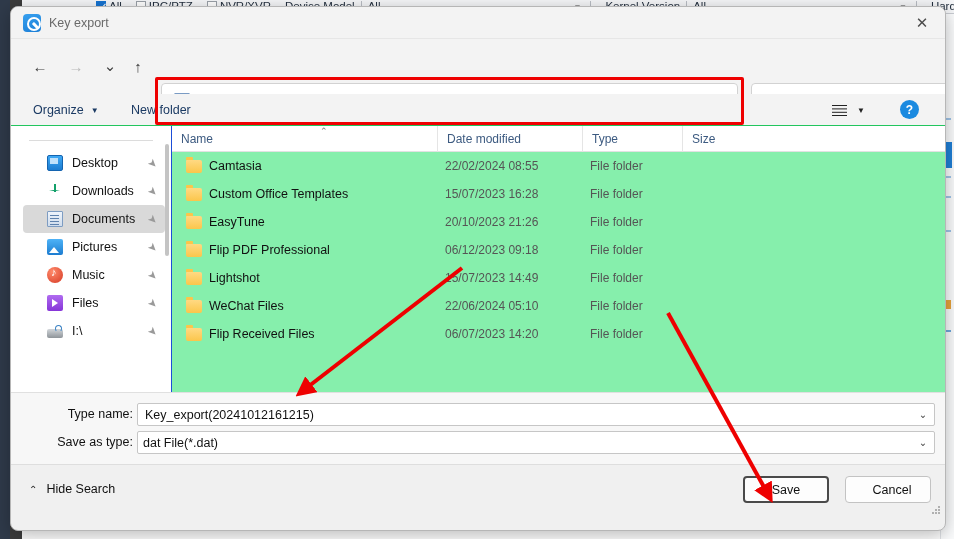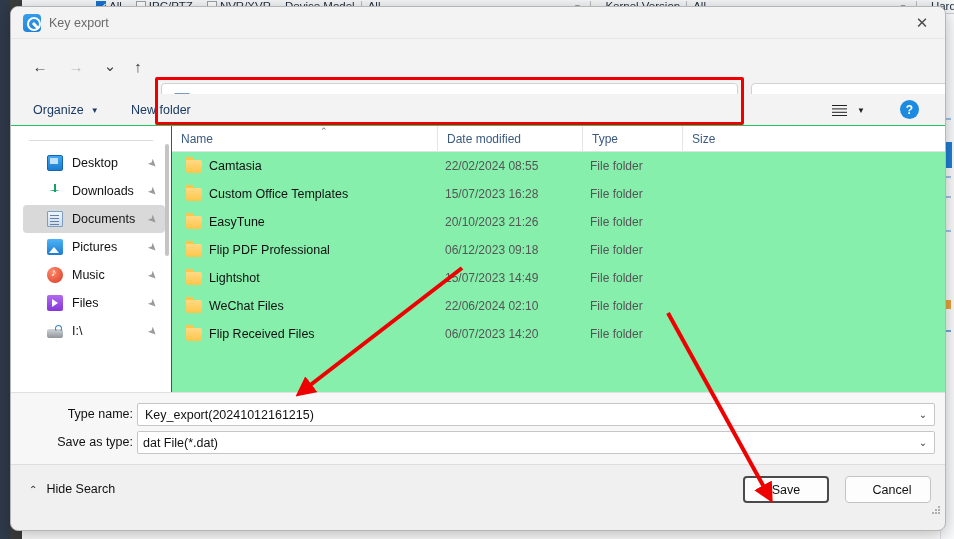--- a/index.html
+++ b/index.html
@@ -813,21 +813,21 @@
             </div>
             <div class="row">
               <span class="folder-ico"></span>
               <span class="cell-name">Lightshot</span>
               <span class="cell-date">15/07/2023 14:49</span>
               <span class="cell-type">File folder</span>
             </div>
             <div class="row">
               <span class="folder-ico"></span>
               <span class="cell-name">WeChat Files</span>
-              <span class="cell-date">22/06/2024 02:10</span>
+              <span class="cell-date">22/06/2024 05:10</span>
               <span class="cell-type">File folder</span>
             </div>
             <div class="row">
               <span class="folder-ico"></span>
               <span class="cell-name">Flip Received Files</span>
               <span class="cell-date">06/07/2023 14:20</span>
               <span class="cell-type">File folder</span>
             </div>
           </div>
       </div>

